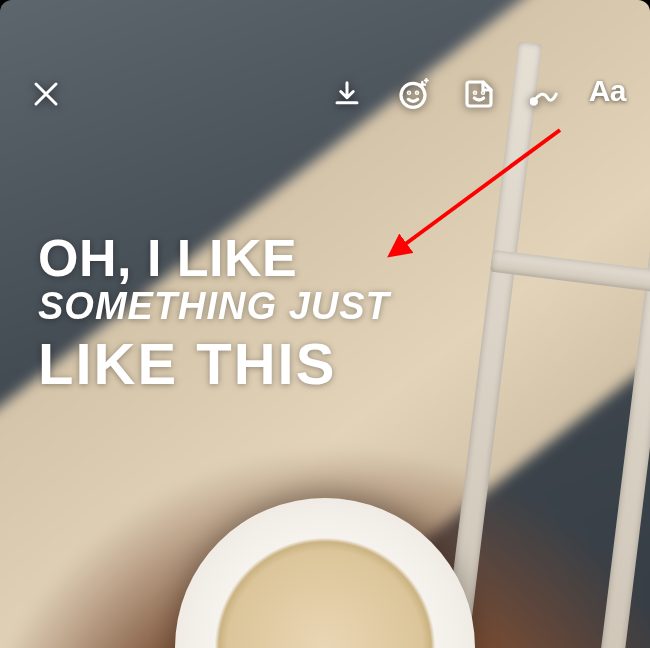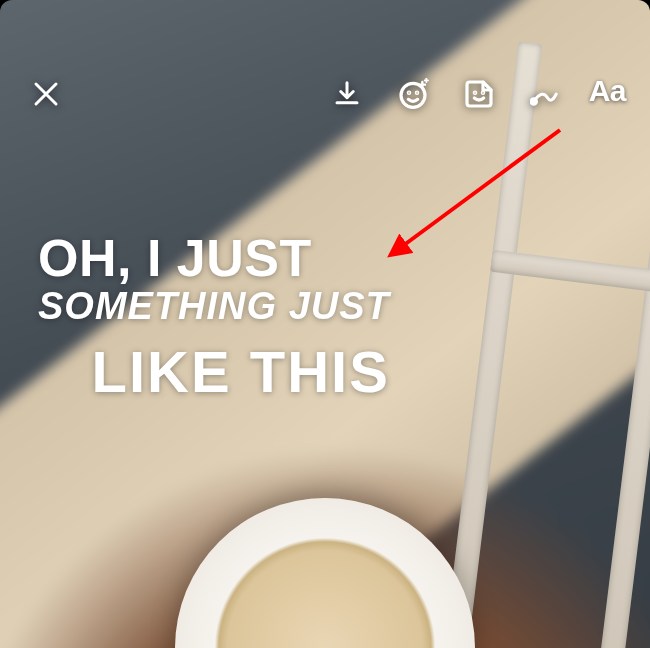--- a/index.html
+++ b/index.html
@@ -95,21 +95,21 @@
       left: 38px;
       color: #fff;
       font-weight: 800;
       line-height: 1.02;
       text-shadow: 0 1px 6px rgba(0,0,0,.35);
       letter-spacing: 0.5px;
       cursor: grab;
     }
     .lyrics .l1 { font-size: 52px; }
     .lyrics .l2 { font-size: 38px; margin-top: 2px; letter-spacing: 1px; font-style: italic; }
-    .lyrics .l3 { font-size: 58px; margin-top: 16px; letter-spacing: 2px; text-align: right; }
+    .lyrics .l3 { font-size: 58px; margin-top: 8px; letter-spacing: 2px; }
 
     .arrow {
       position: absolute;
       pointer-events: none;
     }
   </style>
 </head>
 <body>
 
 <div class="viewport">
@@ -155,21 +155,21 @@
     <div class="ticon">
       <svg viewBox="0 0 24 24" width="30" height="30">
         <path d="M3 18 Q10 8 14 15 Q17 20 21 12"></path>
         <circle cx="3" cy="18" r="2.2" fill="#fff" stroke="#fff"></circle>
       </svg>
     </div>
     <div class="text-tool">Aa</div>
   </div>
 
   <div class="lyrics">
-    <div class="l1">OH, I JUST</div>
+    <div class="l1">OH, I LIKE</div>
     <div class="l2">SOMETHING JUST</div>
     <div class="l3">LIKE THIS</div>
   </div>
 
   <svg class="arrow" width="650" height="648" style="left:0;top:0">
     <defs>
       <marker id="ah" markerWidth="10" markerHeight="10" refX="2" refY="3" orient="auto">
         <path d="M0,0 L6,3 L0,6 Z" fill="#ff0000"></path>
       </marker>
     </defs>

